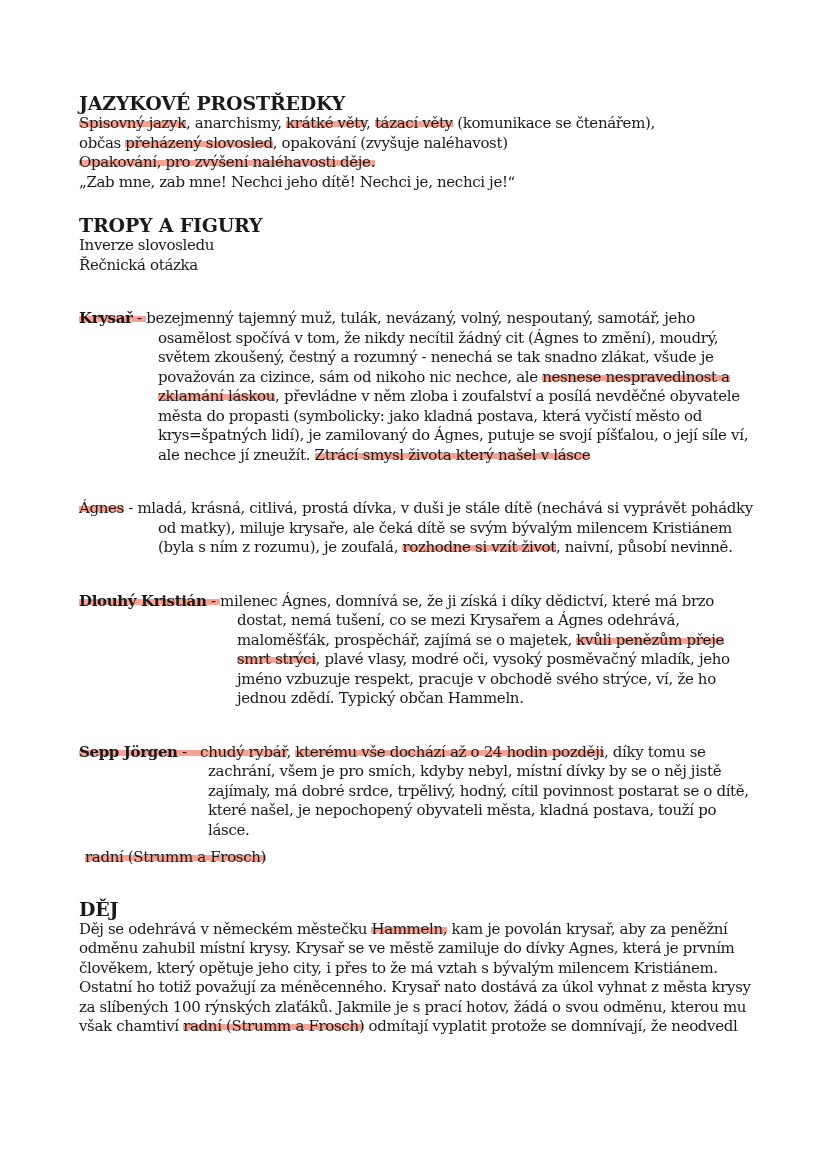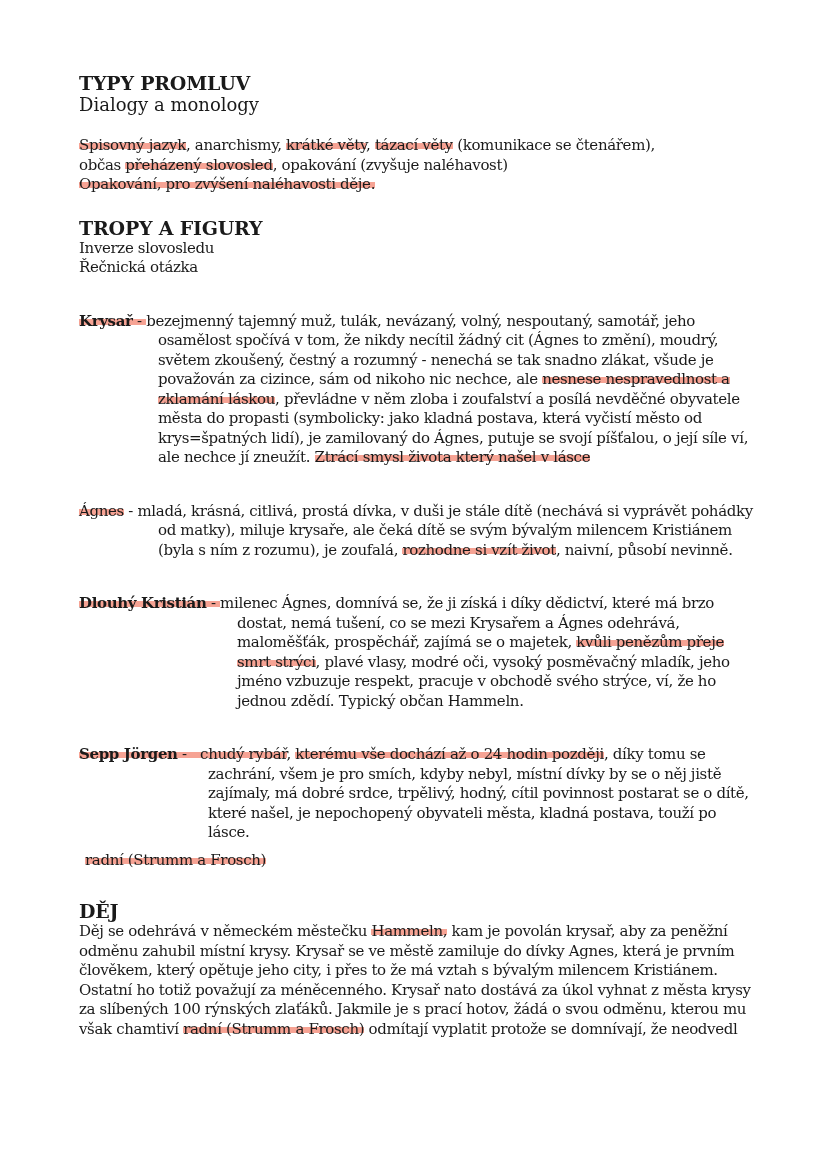--- a/index.html
+++ b/index.html
@@ -14,35 +14,33 @@
   .hang { padding-left: 79px; text-indent: -79px; }
   .hang2 { padding-left: 158px; text-indent: -158px; }
   .hang3 { padding-left: 129px; text-indent: -129px; }
   .entry { font-size: 15px; line-height: 19.5px; letter-spacing: -0.35px; margin-top: 34px; }
 </style>
 </head>
 <body>
 
 <div class="page">
 
-  <section class="sec">
-    <h2 class="h">TYPY PROMLUV</h2>
-    <div class="sub">Dialogy a monology</div>
-  </section>
 
   <section class="sec" style="margin-top:20px">
+    <h2 class="h">JAZYKOVÉ PROSTŘEDKY</h2>
     <div class="p">
       <span class="hl">Spisovný jazyk</span><span>, anarchismy, </span><span class="hl">krátké věty</span><span>, </span><span class="hl">tázací věty</span><span> (komunikace se čtenářem),</span>
     </div>
     <div class="p">
       <span>občas </span><span class="hl">přeházený slovosled</span><span>, opakování (zvyšuje naléhavost)</span>
     </div>
     <div class="p">
       <span class="hl">Opakování, pro zvýšení naléhavosti děje.</span>
     </div>
+    <div class="p">„Zab mne, zab mne! Nechci jeho dítě! Nechci je, nechci je!“</div>
   </section>
 
   <section class="sec" style="margin-top:22px">
     <h2 class="h">TROPY A FIGURY</h2>
     <div class="p">Inverze slovosledu</div>
     <div class="p">Řečnická otázka</div>
   </section>
 
   <section style="margin-top:26px">
 

